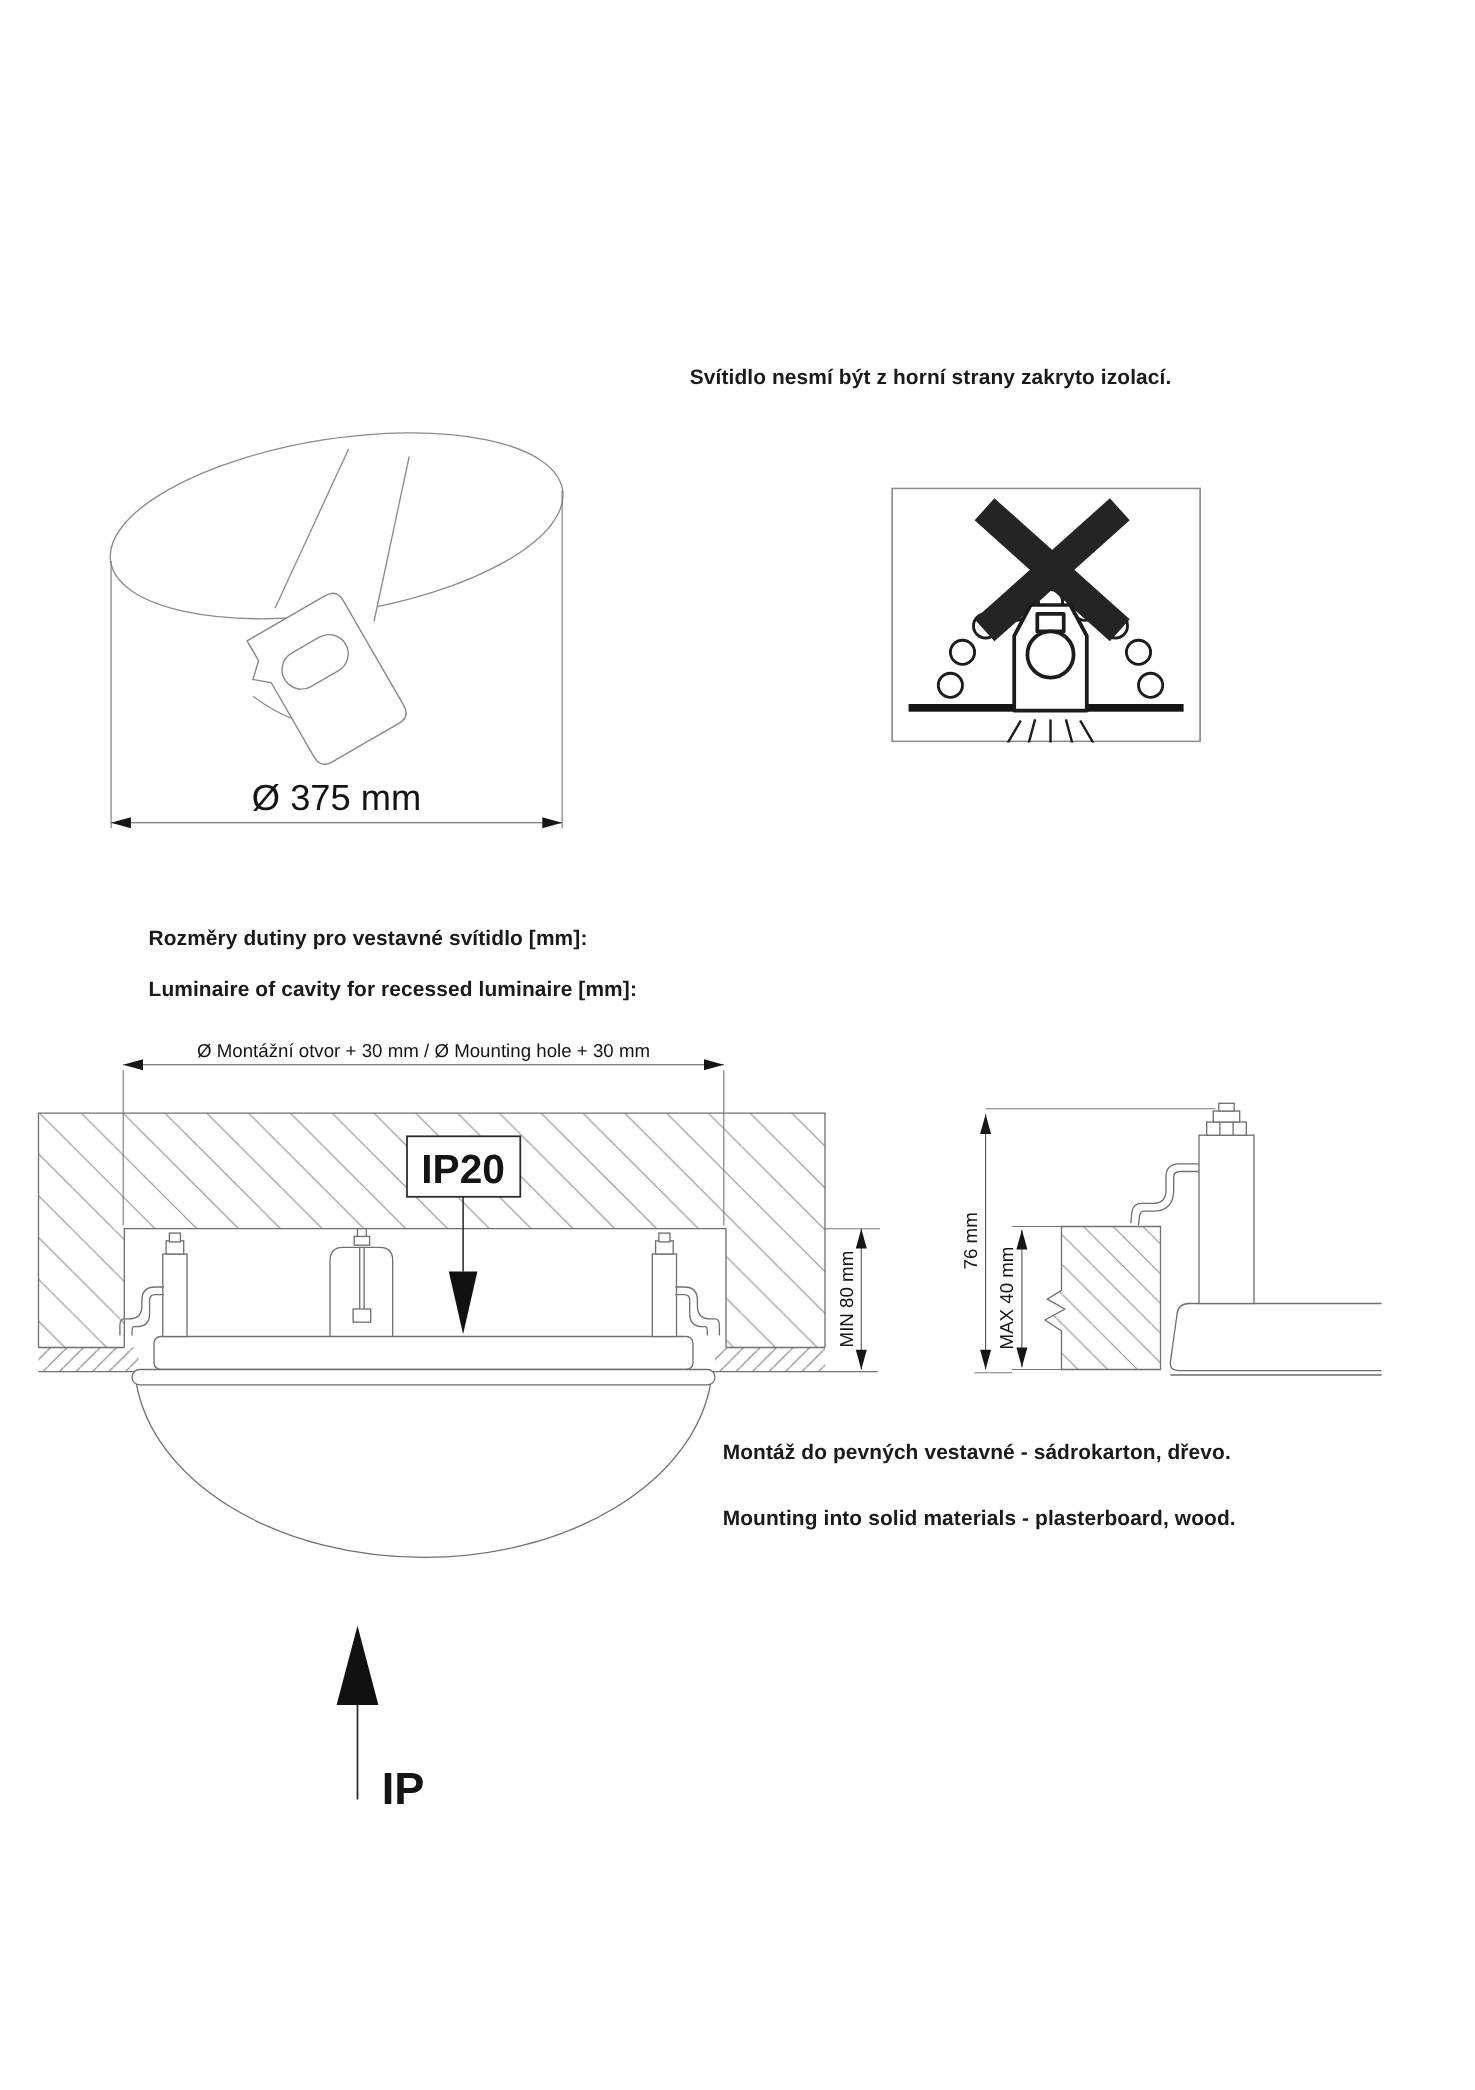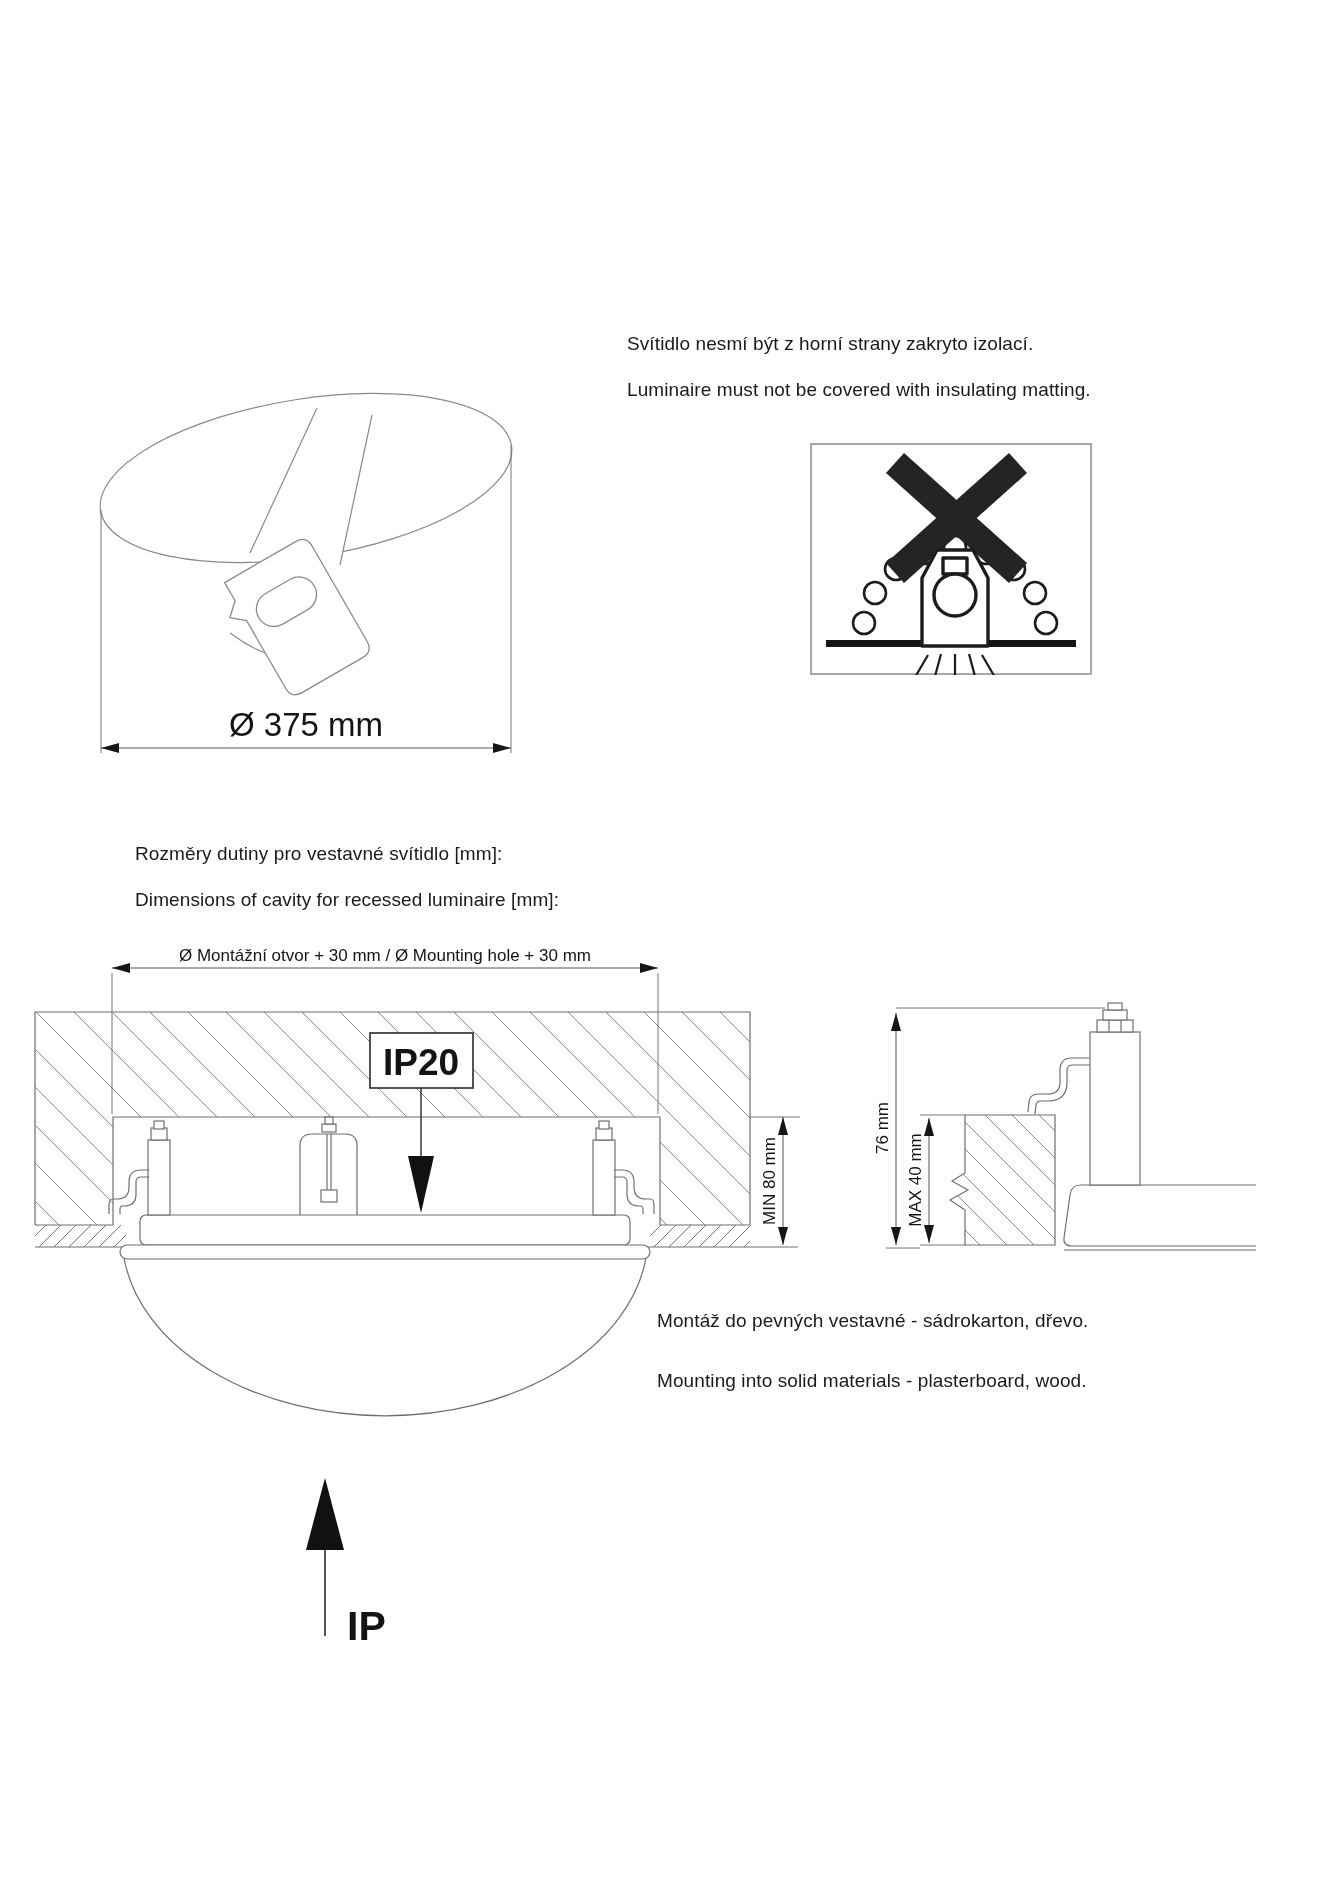--- a/index.html
+++ b/index.html
@@ -1,19 +1,19 @@
 <!DOCTYPE html>
 <html><head>
 <meta charset="utf-8">
 <style>
   html,body{margin:0;padding:0;background:#fff;}
   .page{position:relative;width:1341px;height:1900px;background:#ffffff;overflow:hidden;
         font-family:"Liberation Sans","DejaVu Sans",sans-serif;color:#161616;}
   .abs{position:absolute;}
-  .note{position:absolute;font-size:19px;color:#1a1a1a;white-space:nowrap;letter-spacing:.1px;}
+  .note{position:absolute;font-size:19px;color:#1a1a1a;white-space:nowrap;letter-spacing:.1px;font-weight:bold;}
   svg text{font-family:"Liberation Sans","DejaVu Sans",sans-serif;fill:#141414;}
   .dimtext{font-size:17px;}
 </style>
 </head>
 <body>
 
 <div class="page">
 
   <svg class="abs" style="left:55px;top:320px" width="475" height="450" viewBox="0 0 475 450">
     <g fill="none" stroke="#8a8a8a" stroke-width="1.2">
@@ -37,21 +37,20 @@
       <line x1="46" y1="190" x2="46" y2="433" stroke="#777" stroke-width="1"></line>
       <line x1="456" y1="126" x2="456" y2="433" stroke="#777" stroke-width="1"></line>
       <line x1="46" y1="428" x2="456" y2="428" stroke="#555" stroke-width="1"></line>
       <polygon points="46,428 64,423 64,433" fill="#161616"></polygon>
       <polygon points="456,428 438,423 438,433" fill="#161616"></polygon>
       <text x="251" y="416" text-anchor="middle" font-size="33">Ø 375 mm</text>
     </g>
   </svg>
 
   <div class="note" style="left:627px;top:333px">Svítidlo nesmí být z horní strany zakryto izolací.</div>
-  <div class="note" style="left:627px;top:379px">Luminaire must not be covered with insulating matting.</div>
 
   <svg class="abs" style="left:810px;top:443px" width="282" height="232" viewBox="0 0 282 232">
     <rect x="1" y="1" width="280" height="230" fill="#ffffff" stroke="#8c8c8c" stroke-width="1.5"></rect>
 
     <g fill="none" stroke="#1c1c1c" stroke-width="2.6">
       <circle cx="54" cy="180" r="11"></circle>
       <circle cx="65" cy="150" r="11"></circle>
       <circle cx="86" cy="126" r="11"></circle>
       <circle cx="114" cy="110" r="11"></circle>
       <circle cx="145" cy="104" r="11"></circle>
@@ -80,21 +79,21 @@
     <g stroke="#1c1c1c" stroke-width="2.2">
       <line x1="118" y1="212" x2="104" y2="236"></line>
       <line x1="131" y1="211" x2="124" y2="237"></line>
       <line x1="145" y1="211" x2="145" y2="238"></line>
       <line x1="159" y1="211" x2="166" y2="237"></line>
       <line x1="172" y1="212" x2="186" y2="236"></line>
     </g>
   </svg>
 
   <div class="note" style="left:135px;top:843px">Rozměry dutiny pro vestavné svítidlo [mm]:</div>
-  <div class="note" style="left:135px;top:889px">Dimensions of cavity for recessed luminaire [mm]:</div>
+  <div class="note" style="left:135px;top:889px">Luminaire of cavity for recessed luminaire [mm]:</div>
 
   <svg class="abs" style="left:28px;top:928px" width="775" height="725" viewBox="0 0 775 725">
     <defs>
       <pattern id="pA" width="38" height="38" patternUnits="userSpaceOnUse">
         <path d="M0,0 L38,38" stroke="#8d8d8d" stroke-width="1"></path>
       </pattern>
       <pattern id="pB" width="15" height="15" patternUnits="userSpaceOnUse">
         <path d="M0,15 L15,0" stroke="#777" stroke-width="1"></path>
       </pattern>
     </defs>

